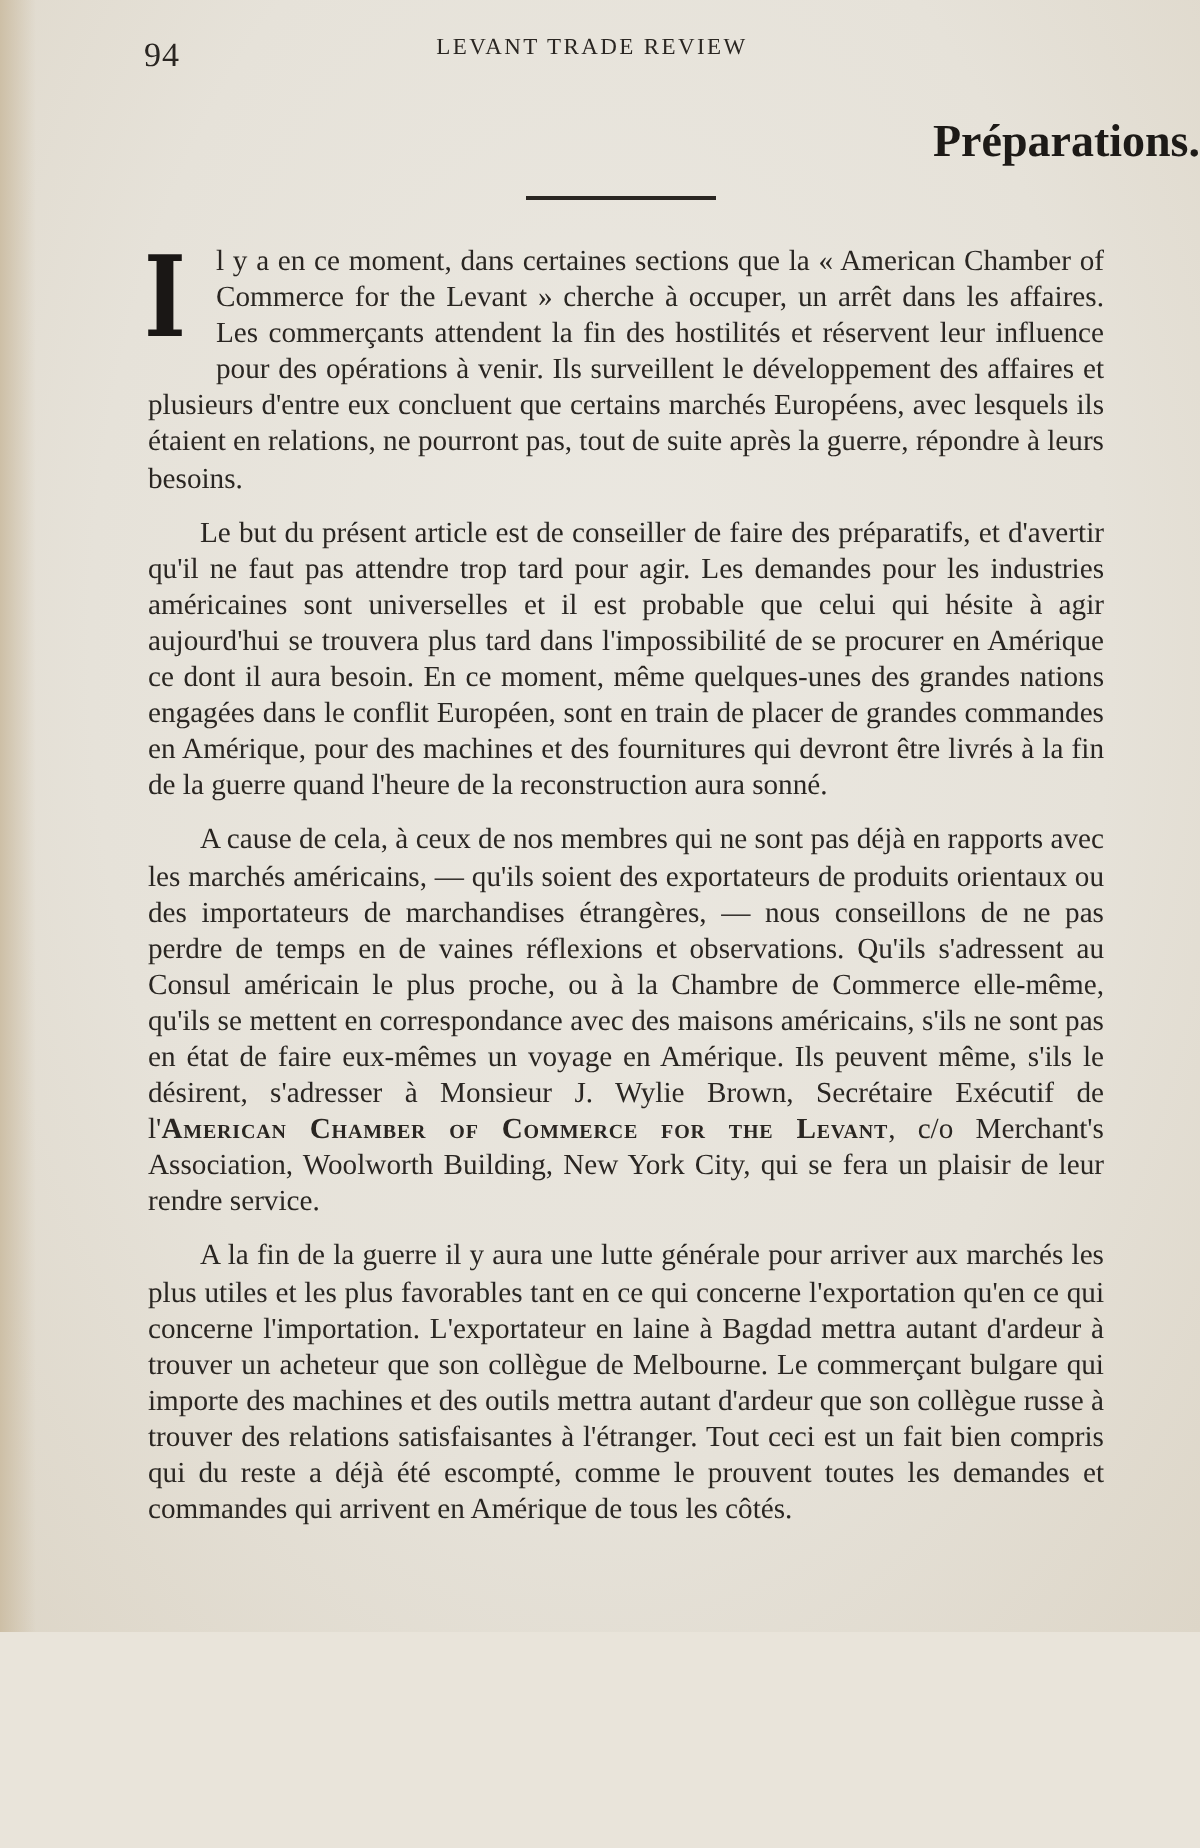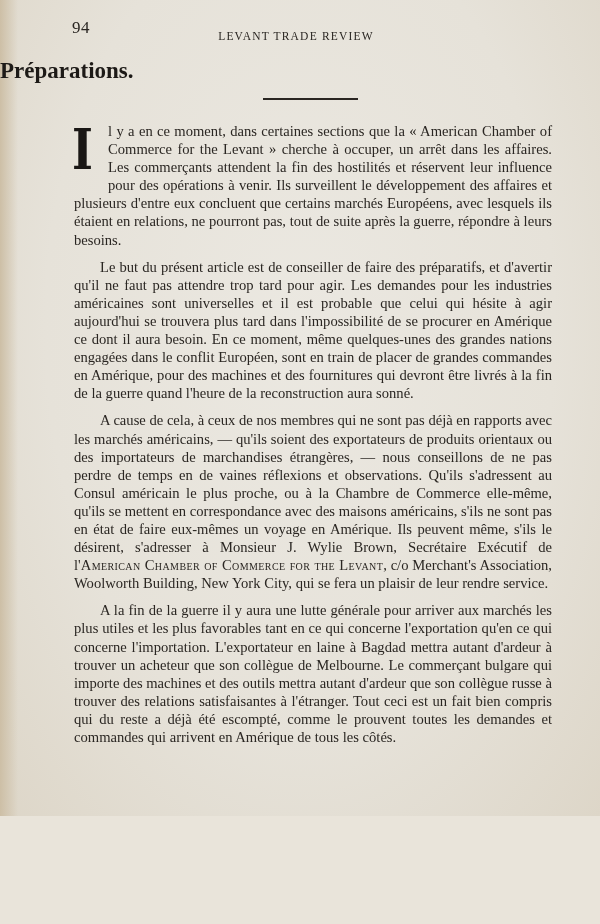--- a/index.html
+++ b/index.html
@@ -18,42 +18,42 @@
     content: ""; position: absolute; left: 0; top: 0; bottom: 0; width: 18px;
     background: linear-gradient(to right, #cdbfa6, rgba(221,214,200,0));
   }
   .header {
     position: absolute; top: 18px; left: 72px; right: 40px; height: 20px;
   }
   .page-number {
     position: absolute; left: 0; top: 0; font-size: 17px; letter-spacing: 0.5px;
   }
   .running-head {
-    position: absolute; left: 0; right: 40px; top: 12px; text-align: center;
+    position: absolute; left: 0; right: 40px; top: 0; text-align: center;
     font-size: 11.5px; letter-spacing: 1.2px;
   }
   .title {
-    position: absolute; top: 58px; left: 0; right: 0; text-align: left;
+    position: absolute; top: 58px; left: 0; right: 0; text-align: right;
     font-size: 23px; font-weight: bold; color: #1d1a17;
   }
   .rule {
     position: absolute; top: 98px; left: 263px; width: 95px; height: 2px; background: #2a2622;
   }
   .body {
     position: absolute; top: 122px; left: 74px; width: 478px;
     font-size: 14.6px; line-height: 18.1px; text-align: justify;
   }
   .body p { margin: 0 0 9px 0; text-indent: 26px; }
   .body p.first { text-indent: 0; }
   .dropcap {
     float: left; font-size: 56px; line-height: 50px; height: 54px; width: 30px;
     margin: 2px 6px 0 -2px; font-weight: bold; font-family: "DejaVu Serif", serif;
     color: #1a1715; transform: scaleX(0.8); transform-origin: left top;
   }
-  .smallcaps { font-variant: small-caps; letter-spacing: 0.4px; }
+  .smallcaps { font-variant: small-caps; letter-spacing: 0.4px; font-weight: bold; }
 </style>
 </head>
 <body>
 
 <div class="page">
   <div class="header">
     <span class="page-number">94</span>
     <span class="running-head">LEVANT TRADE REVIEW</span>
   </div>
 

